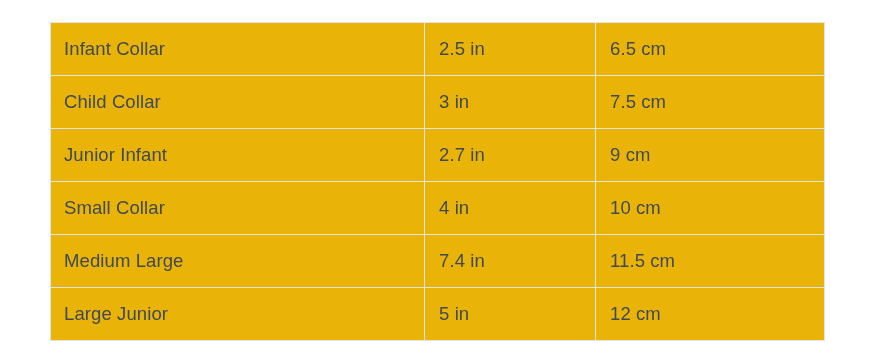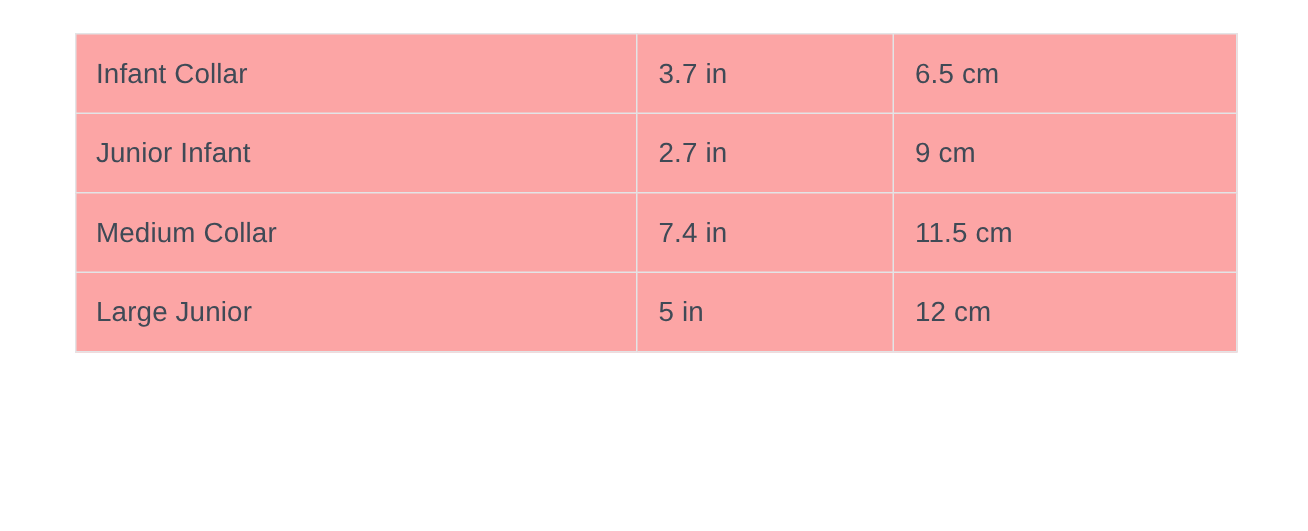--- a/index.html
+++ b/index.html
@@ -24,21 +24,21 @@
   .table-wrap {
     position: absolute;
     left: 50px;
     top: 22px;
     width: 774px;
   }
   table.size-table {
     border-collapse: collapse;
     width: 774px;
     table-layout: fixed;
-    background: #fca5a5;
+    background: #eab308;
   }
   table.size-table col.c-name { width: 374px; }
   table.size-table col.c-in   { width: 171px; }
   table.size-table col.c-cm   { width: 229px; }
 
   table.size-table td {
     border: 1px solid #e3e4e6;
     padding: 0 0 0 14px;
     height: 53px;
     box-sizing: border-box;
@@ -63,30 +63,40 @@
   <div class="table-wrap">
     <table class="size-table">
       <colgroup>
         <col class="c-name">
         <col class="c-in">
         <col class="c-cm">
       </colgroup>
       <tbody>
         <tr>
           <td>Infant Collar</td>
-          <td>3.7 in</td>
+          <td>2.5 in</td>
           <td>6.5 cm</td>
+        </tr>
+        <tr>
+          <td>Child Collar</td>
+          <td>3 in</td>
+          <td>7.5 cm</td>
         </tr>
         <tr>
           <td>Junior Infant</td>
           <td>2.7 in</td>
           <td>9 cm</td>
         </tr>
         <tr>
-          <td>Medium Collar</td>
+          <td>Small Collar</td>
+          <td>4 in</td>
+          <td>10 cm</td>
+        </tr>
+        <tr>
+          <td>Medium Large</td>
           <td>7.4 in</td>
           <td>11.5 cm</td>
         </tr>
         <tr>
           <td>Large Junior</td>
           <td>5 in</td>
           <td>12 cm</td>
         </tr>
       </tbody>
     </table>

